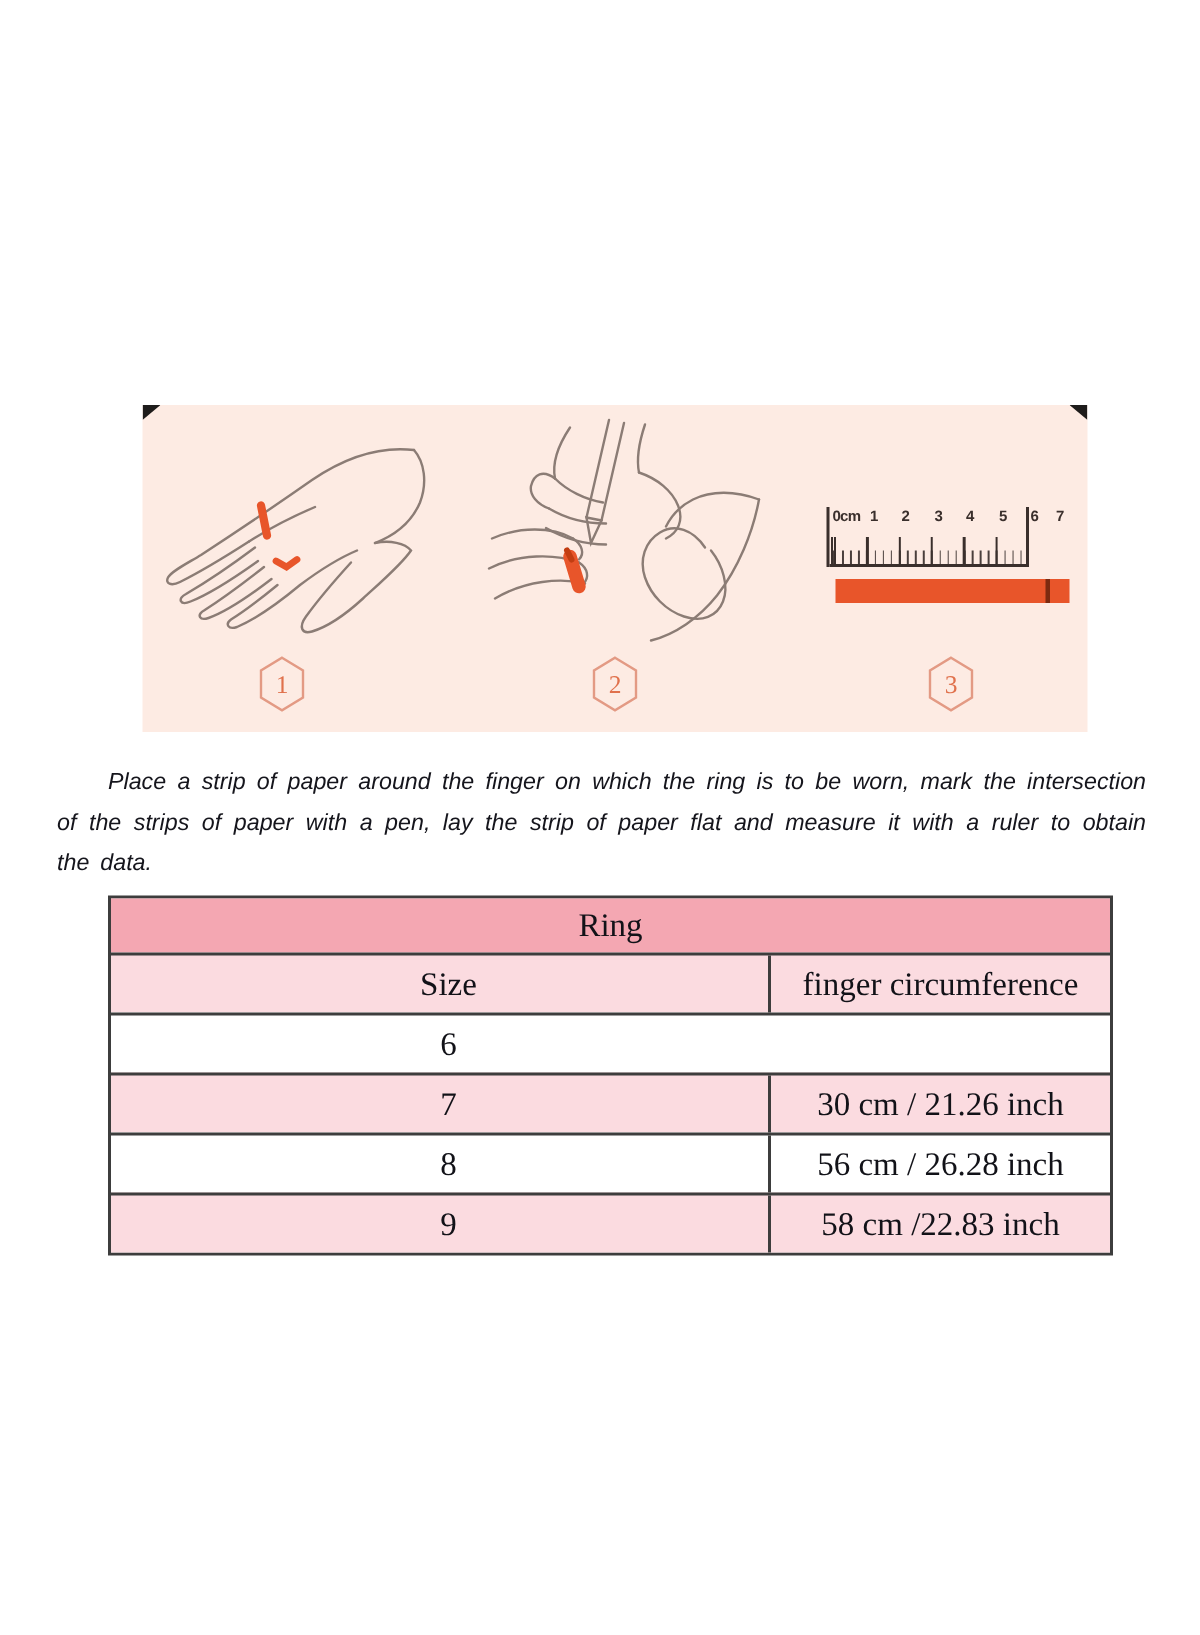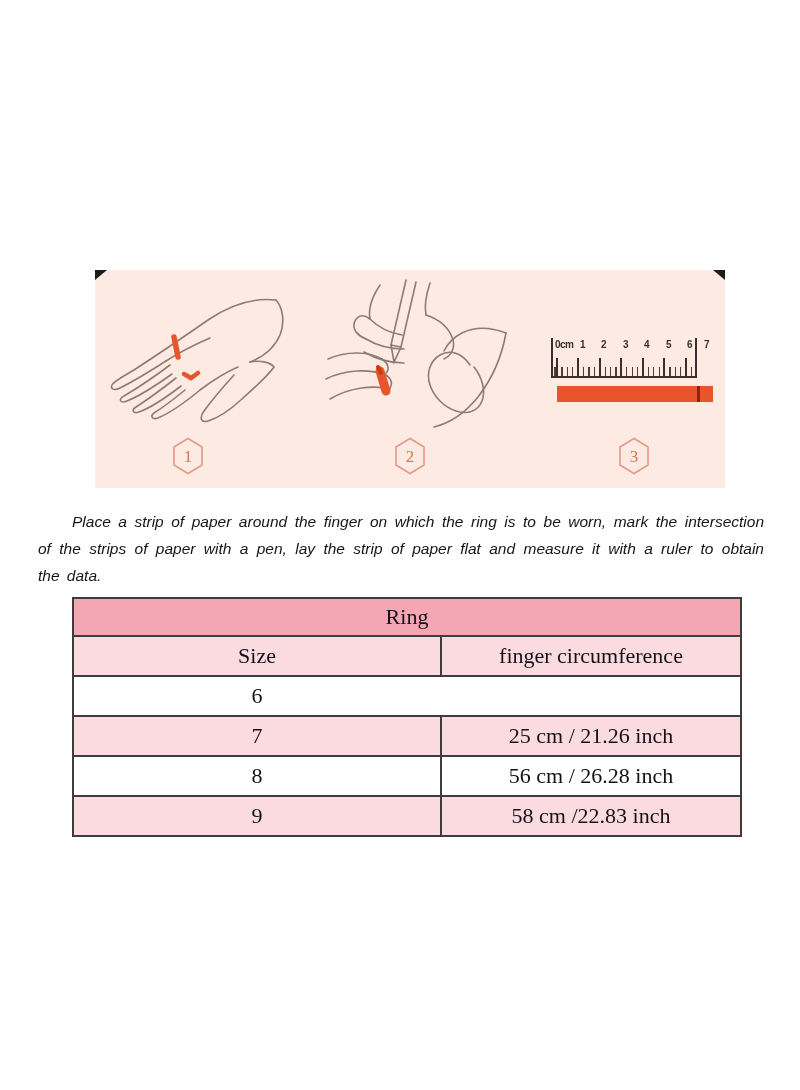--- a/index.html
+++ b/index.html
@@ -17,21 +17,21 @@
   .corner-tl{left:0;top:0;clip-path:polygon(0 0,100% 0,0 100%);}
   .corner-tr{right:0;top:0;clip-path:polygon(0 0,100% 0,100% 100%);}
 
   .illo{position:absolute;}
   .illo svg{display:block;}
   .illo1{left:5px;top:10px;}
   .illo2{left:225px;top:5px;}
 
   
   .ruler{
-    position:absolute;left:456px;top:68px;width:146px;height:40px;
+    position:absolute;left:456px;top:68px;width:135px;height:40px;
     border-left:2.5px solid #3a2f2c;border-right:2.5px solid #3a2f2c;
     box-sizing:border-box;
   }
   .ruler-numbers{position:absolute;left:0;top:1px;width:100%;height:14px;}
   .ruler-numbers span{
     position:absolute;font-size:10px;font-weight:bold;color:#3a2f2c;
     font-family:"Liberation Sans",sans-serif;letter-spacing:-0.5px;
   }
   .ruler-ticks{
     position:absolute;left:0;bottom:0;width:100%;height:24px;
@@ -66,21 +66,21 @@
   
   .size-table{
     position:absolute;left:72px;top:597px;width:670px;
     border:2px solid #3d3d3d;box-sizing:border-box;
     font-family:"Liberation Serif", serif;font-size:22px;color:#121218;
   }
   .t-title{
     height:36px;background:#f4a7b2;display:flex;align-items:center;justify-content:center;
   }
   .t-row{display:flex;border-top:2px solid #3d3d3d;height:38px;}
-  .t-row .c1{width:366px;display:flex;align-items:center;justify-content:center;}
+  .t-row .c1{width:426px;display:flex;align-items:center;justify-content:center;padding-left:12px;}
   .t-row .c2{flex:1;border-left:2px solid #3d3d3d;display:flex;align-items:center;justify-content:center;}
   .row-head{background:#fbdbe0;}
   .row-light{background:#fbdbe0;}
   .row-white{background:#ffffff;}
 </style>
 </head>
 <body>
 
 <div class="panel">
   <div class="corner-mark corner-tl"></div>
@@ -176,21 +176,21 @@
   <div class="t-title">Ring</div>
   <div class="t-row row-head">
     <div class="c1">Size</div>
     <div class="c2">finger circumference</div>
   </div>
   <div class="t-row row-white">
     <div class="c1">6</div>
   </div>
   <div class="t-row row-light">
     <div class="c1">7</div>
-    <div class="c2">25 cm / 21.26 inch</div>
+    <div class="c2">30 cm / 21.26 inch</div>
   </div>
   <div class="t-row row-white">
     <div class="c1">8</div>
     <div class="c2">56 cm / 26.28 inch</div>
   </div>
   <div class="t-row row-light">
     <div class="c1">9</div>
     <div class="c2">58 cm /22.83 inch</div>
   </div>
 </div>

